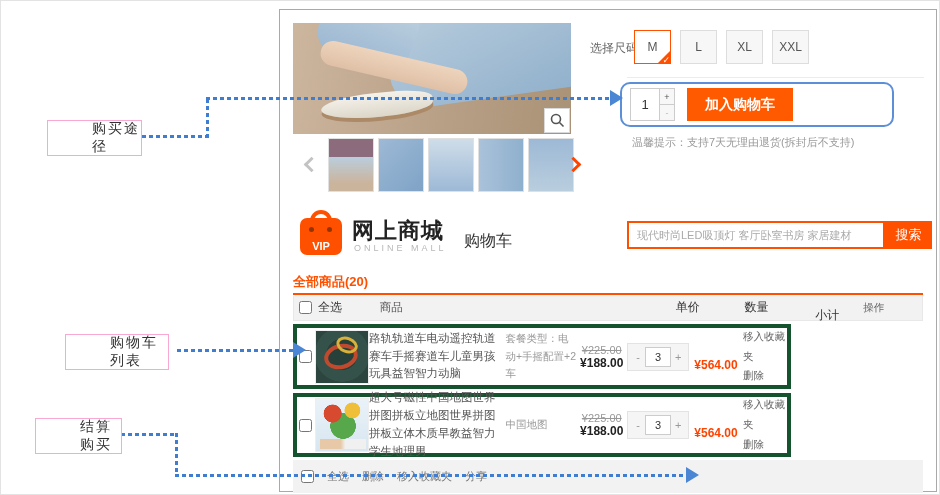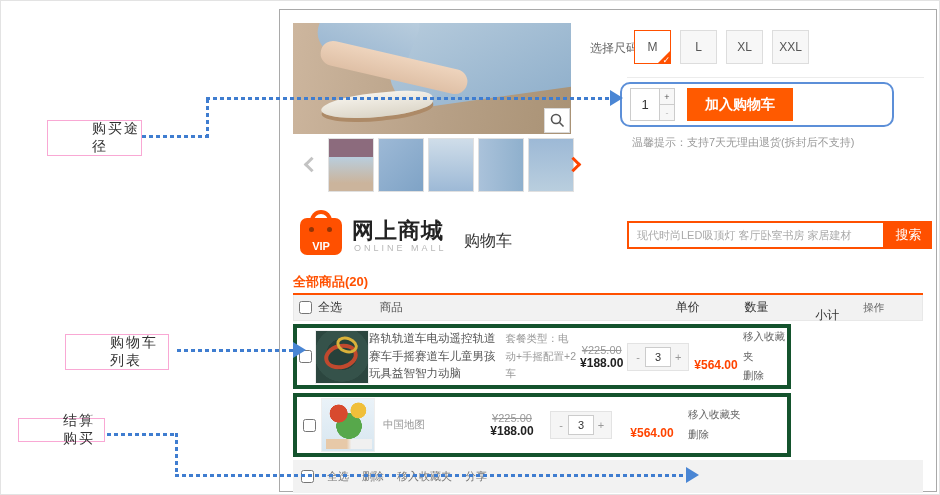--- a/index.html
+++ b/index.html
@@ -4,21 +4,21 @@
 <style>
   * { margin:0; padding:0; box-sizing:border-box; }
   body { font-family:"Liberation Sans", sans-serif; background:#fff; }
   .page { position:relative; width:940px; height:495px; background:#fff; border:1px solid #e3e3e3; overflow:hidden; }
 
   
   .ann-box { position:absolute; background:#fff; border:1px solid #f9a8d4; color:#333; font-size:14px;
              display:flex; align-items:center; justify-content:center; z-index:6; letter-spacing:2px;padding-left:44px; }
   #ann-purchase { left:46px; top:119px; width:95px; height:36px; }
   #ann-cartlist { left:64px; top:333px; width:104px; height:36px; }
-  #ann-checkout { left:17px; top:417px; width:87px; height:24px; }
+  #ann-checkout { left:34px; top:417px; width:87px; height:36px; }
 
   .dot-h { position:absolute; height:3px; z-index:5;
            background-image:repeating-linear-gradient(90deg,#3f7dd0 0 4px,transparent 4px 7px); }
   .dot-v { position:absolute; width:3px; z-index:5;
            background-image:repeating-linear-gradient(180deg,#3f7dd0 0 4px,transparent 4px 7px); }
   .arrow-r { position:absolute; width:0; height:0; z-index:5;
              border-top:8px solid transparent; border-bottom:8px solid transparent; border-left:13px solid #4a86d4; }
   #l1a { left:141px; top:134px; width:66px; }
   #l1b { left:205px; top:98px;  height:39px; }
   #l1c { left:205px; top:96px;  width:405px; }
@@ -292,20 +292,21 @@
 
     <div class="row" id="row-2">
       <div class="c-check">
           <input type="checkbox" style="">
         </div>
       <div class="c-img">
         <div class="prod-img img-map">
           <div class="map-strip"></div>
         </div>
       </div>
+      <div class="c-title">超大号磁性中国地图世界拼图拼板立地图世界拼图拼板立体木质早教益智力学生地理男</div>
       <div class="c-spec">
         <div>中国地图</div>
         <div></div>
       </div>
       <div class="c-price">
         <div class="old-price">¥225.00</div>
         <div class="new-price">¥188.00</div>
       </div>
       <div class="c-qty">
         <div class="stepper">

